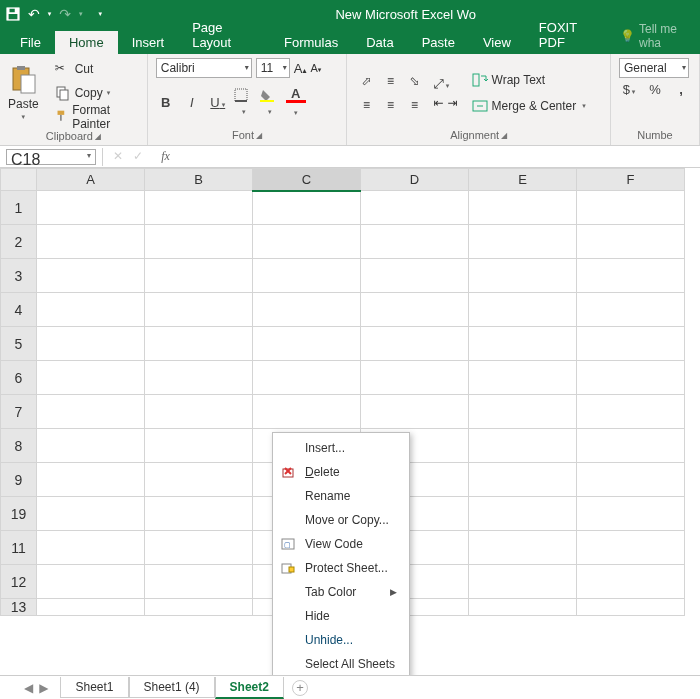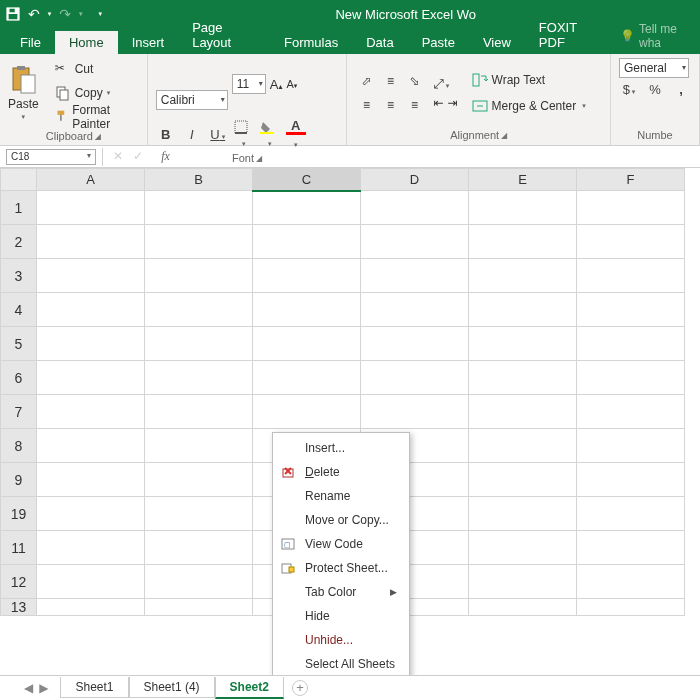--- a/index.html
+++ b/index.html
@@ -41,21 +41,21 @@
 
 
 .align-grid { display: grid; grid-template-columns: repeat(3,22px); grid-template-rows: repeat(2,22px); gap: 2px; }
 .align-grid span { display: flex; align-items: center; justify-content: center; }
 .align-extra { display: flex; flex-direction: column; gap: 4px; margin-left: 6px; }
 .wrap-row, .merge-row { display: flex; align-items: center; gap: 4px; height: 22px; }
 .merge-row { border: 0; }
 
 
 .fxbar { height: 22px; border-bottom: 1px solid #d0d0d0; display: flex; align-items: center; background: #fff; }
-.namebox { width: 90px; border: 1px solid #ababab; margin: 2px 6px; padding: 1px 4px; font-size: 10px; position: relative; height: 16px; }
+.namebox { width: 90px; border: 1px solid #ababab; margin: 2px 6px; padding: 1px 4px; font-size: 16px; position: relative; height: 16px; }
 .namebox::after { content: "▾"; position: absolute; right: 4px; font-size: 8px; color: #666; }
 .fx-buttons { display: flex; gap: 10px; padding: 0 10px; color: #888; }
 .fx-buttons span { font-size: 12px; }
 .fx-label { font-style: italic; font-family: "Times New Roman", serif; font-size: 13px; color: #666; margin-left: 8px; }
 
 
 .gridwrap { position: relative; }
 table.sheet { border-collapse: collapse; table-layout: fixed; }
 table.sheet th, table.sheet td { border: 1px solid #d4d4d4; }
 table.sheet th { background: #e6e6e6; font-weight: normal; color: #333; }
@@ -71,21 +71,21 @@
 .sheettabs { position: absolute; left: 0; right: 0; bottom: 0; height: 24px; background: #fff; border-top: 1px solid #ccc; display: flex; align-items: center; gap: 0; padding-left: 24px; }
 .sheettabs .nav { display: flex; gap: 6px; color: #888; margin-right: 12px; }
 .sheettabs .tab { padding: 3px 14px; font-size: 12px; border: 1px solid #ccc; border-top: none; background: #fff; color: #333; }
 .sheettabs .tab.active { border-bottom: 2px solid #107c41; font-weight: bold; color: #107c41; background: #fff; }
 .sheettabs .add { margin-left: 8px; color: #888; font-size: 13px; border: 1px solid #ccc; border-radius: 50%; width: 16px; height: 16px; display: flex; align-items: center; justify-content: center; }
 
 
 .ctxmenu { position: absolute; left: 272px; top: 432px; width: 138px; background: #fff; border: 1px solid #bfbfbf; box-shadow: 2px 2px 6px rgba(0,0,0,.25); font-size: 12px; padding: 3px 2px; }
 .ctxmenu .item { display: flex; align-items: center; height: 24px; padding: 0 10px 0 4px; gap: 8px; }
 .ctxmenu .item .ic { width: 18px; display: flex; justify-content: center; }
-.ctxmenu .item.disabled { color: #7f1d1d; text-align: center; }
+.ctxmenu .item.disabled { color: #0c4a6e; text-align: center; }
 .ctxmenu .item .arrow { margin-left: auto; font-size: 9px; color: #555; }
 .ctxmenu .item u { text-decoration: underline; }
 
 svg { display: block; }
 </style>
 </head>
 <body>
 
 <div class="titlebar">
   <div class="qat">
@@ -164,21 +164,21 @@
     </div>
     <div class="label">
         <span>Clipboard</span>
         <span class="launcher">◢</span>
       </div>
   </div>
 
   <div class="group" style="width:200px;">
     <div class="body" style="flex-direction:column;align-items:flex-start;gap:4px;">
       <div class="fontrow">
-        <div class="combo" style="width:72px;margin-top:32px;">Calibri</div>
+        <div class="combo" style="width:96px;">Calibri</div>
         <div class="combo" style="width:34px;">11</div>
         <span style="font-size:13px;">A<span style="font-size:8px;">▴</span></span>
         <span style="font-size:11px;">A<span style="font-size:7px;">▾</span></span>
       </div>
       <div class="btnrow">
         <span style="font-weight:bold;">B</span>
         <span style="font-style:italic;">I</span>
         <span style="text-decoration:underline;" class="drop">U</span>
         <span class="drop">
             <svg width="14" height="14" viewBox="0 0 14 14">

